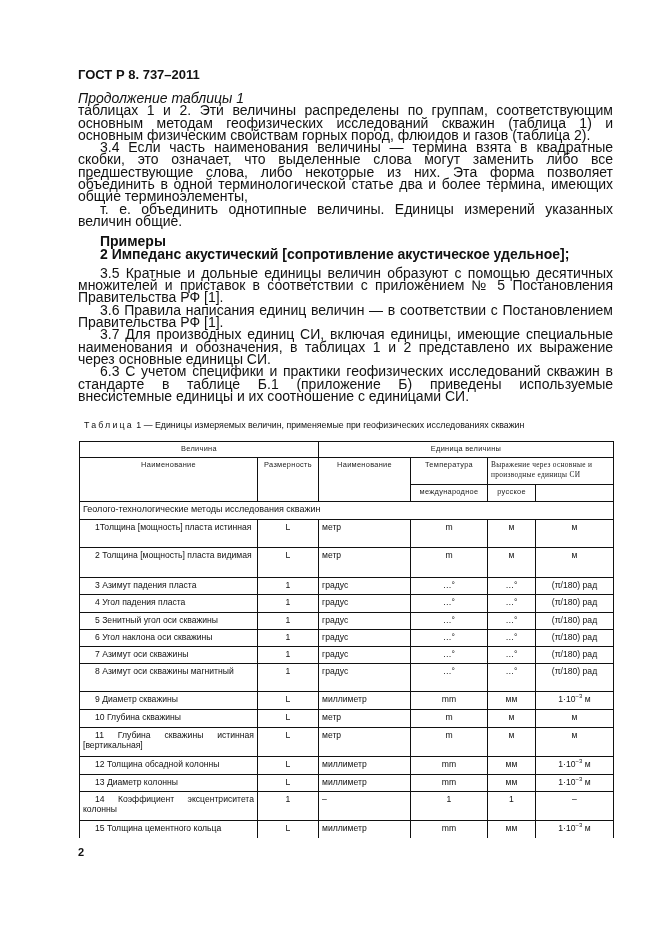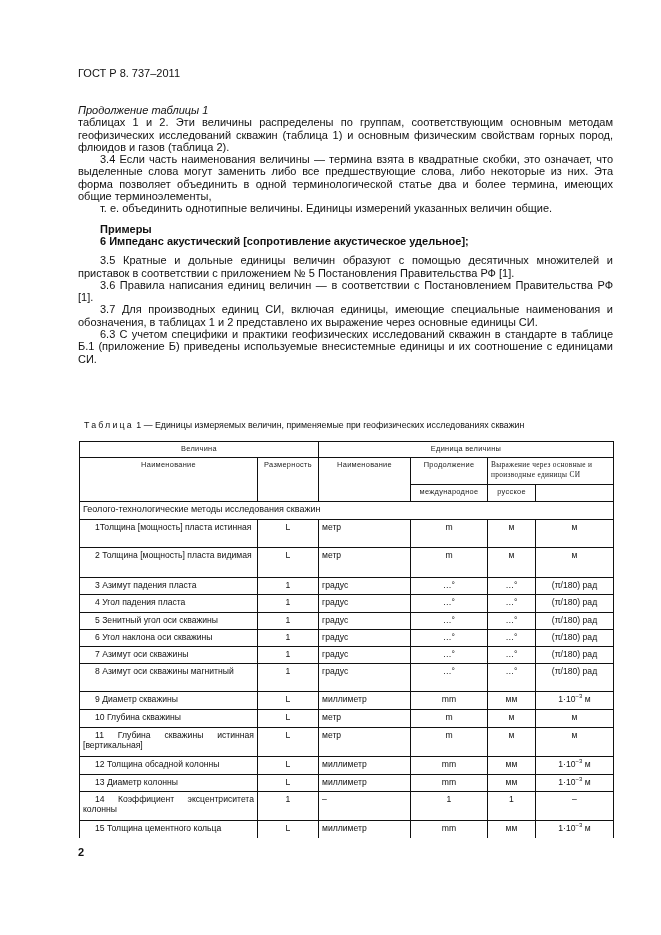--- a/index.html
+++ b/index.html
@@ -5,25 +5,25 @@
   * { box-sizing: border-box; margin: 0; padding: 0; }
   html, body { width: 661px; height: 935px; background: #ffffff; }
   body {
     position: relative;
     font-family: "Liberation Sans", "DejaVu Sans", sans-serif;
     color: #111111;
     overflow: hidden;
   }
   .page-header {
     position: absolute; left: 78px; top: 67px;
-    font-size: 11px; font-weight: normal;
+    font-size: 13px; font-weight: bold;
   }
   .body-text {
-    position: absolute; left: 78px; top: 104px; width: 535px;
-    font-size: 11px; line-height: 12.3px;
+    position: absolute; left: 78px; top: 92px; width: 535px;
+    font-size: 14px; line-height: 12.3px;
     text-align: justify;
   }
   .caption-italic { font-style: italic; display: block; }
   .para { display: block; }
   .indent { text-indent: 22px; }
   .examples {
     display: block; margin-top: 8px; margin-bottom: 7px;
     padding-left: 22px; font-weight: bold; 
   }
   .examples span { display: block; }
@@ -62,21 +62,21 @@
 
 <div class="page-header">ГОСТ Р 8. 737–2011</div>
 
 <div class="body-text">
   <span class="caption-italic">Продолжение таблицы 1</span>
   <span class="para">таблицах 1 и 2. Эти величины распределены по группам, соответствующим основным методам геофизических исследований скважин (таблица 1) и основным физическим свойствам горных пород, флюидов и газов (таблица 2).</span>
   <span class="para indent">3.4 Если часть наименования величины — термина взята в квадратные скобки, это означает, что выделенные слова могут заменить либо все предшествующие слова, либо некоторые из них. Эта форма позволяет объединить в одной терминологической статье два и более термина, имеющих общие терминоэлементы,</span>
   <span class="para indent">т. е. объединить однотипные величины. Единицы измерений указанных величин общие.</span>
   <div class="examples">
     <span>Примеры</span>
-    <span>6 Импеданс акустический [сопротивление акустическое удельное];</span>
+    <span>2 Импеданс акустический [сопротивление акустическое удельное];</span>
   </div>
   <span class="para indent">3.5 Кратные и дольные единицы величин образуют с помощью десятичных множителей и приставок в соответствии с приложением № 5 Постановления Правительства РФ [1].</span>
   <span class="para indent">3.6 Правила написания единиц величин — в соответствии с Постановлением Правительства РФ [1].</span>
   <span class="para indent">3.7 Для производных единиц СИ, включая единицы, имеющие специальные наименования и обозначения, в таблицах 1 и 2 представлено их выражение через основные единицы СИ.</span>
   <span class="para indent">6.3 С учетом специфики и практики геофизических исследований скважин в стандарте в таблице Б.1 (приложение Б) приведены используемые внесистемные единицы и их соотношение с единицами СИ.</span>
 </div>
 
 <div class="table-title">
   <span class="spaced">Таблица</span>
   <span>1</span><span> — Единицы измеряемых величин, применяемые при геофизических исследованиях скважин</span>
@@ -93,21 +93,21 @@
   </colgroup>
   <tbody>
       <tr style="height:15px">
     <td class="hdr" colspan="2">Величина</td>
     <td class="hdr" colspan="4">Единица величины</td>
   </tr>
   <tr style="height:27px">
     <td class="hdr" rowspan="2">Наименование</td>
     <td class="hdr" rowspan="2">Размерность</td>
     <td class="hdr" rowspan="2">Наименование</td>
-    <td class="hdr">Продолжение</td>
+    <td class="hdr">Температура</td>
     <td class="hdr hdr-left" colspan="2">Выражение через основные и производные единицы СИ</td>
   </tr>
   <tr style="height:17px">
     <td class="hdr">международное</td>
     <td class="hdr">русское</td>
     <td class="hdr"></td>
   </tr>
   <tr class="section-row" style="height:18px">
     <td colspan="6">Геолого-технологические методы исследования скважин</td>
   </tr>

